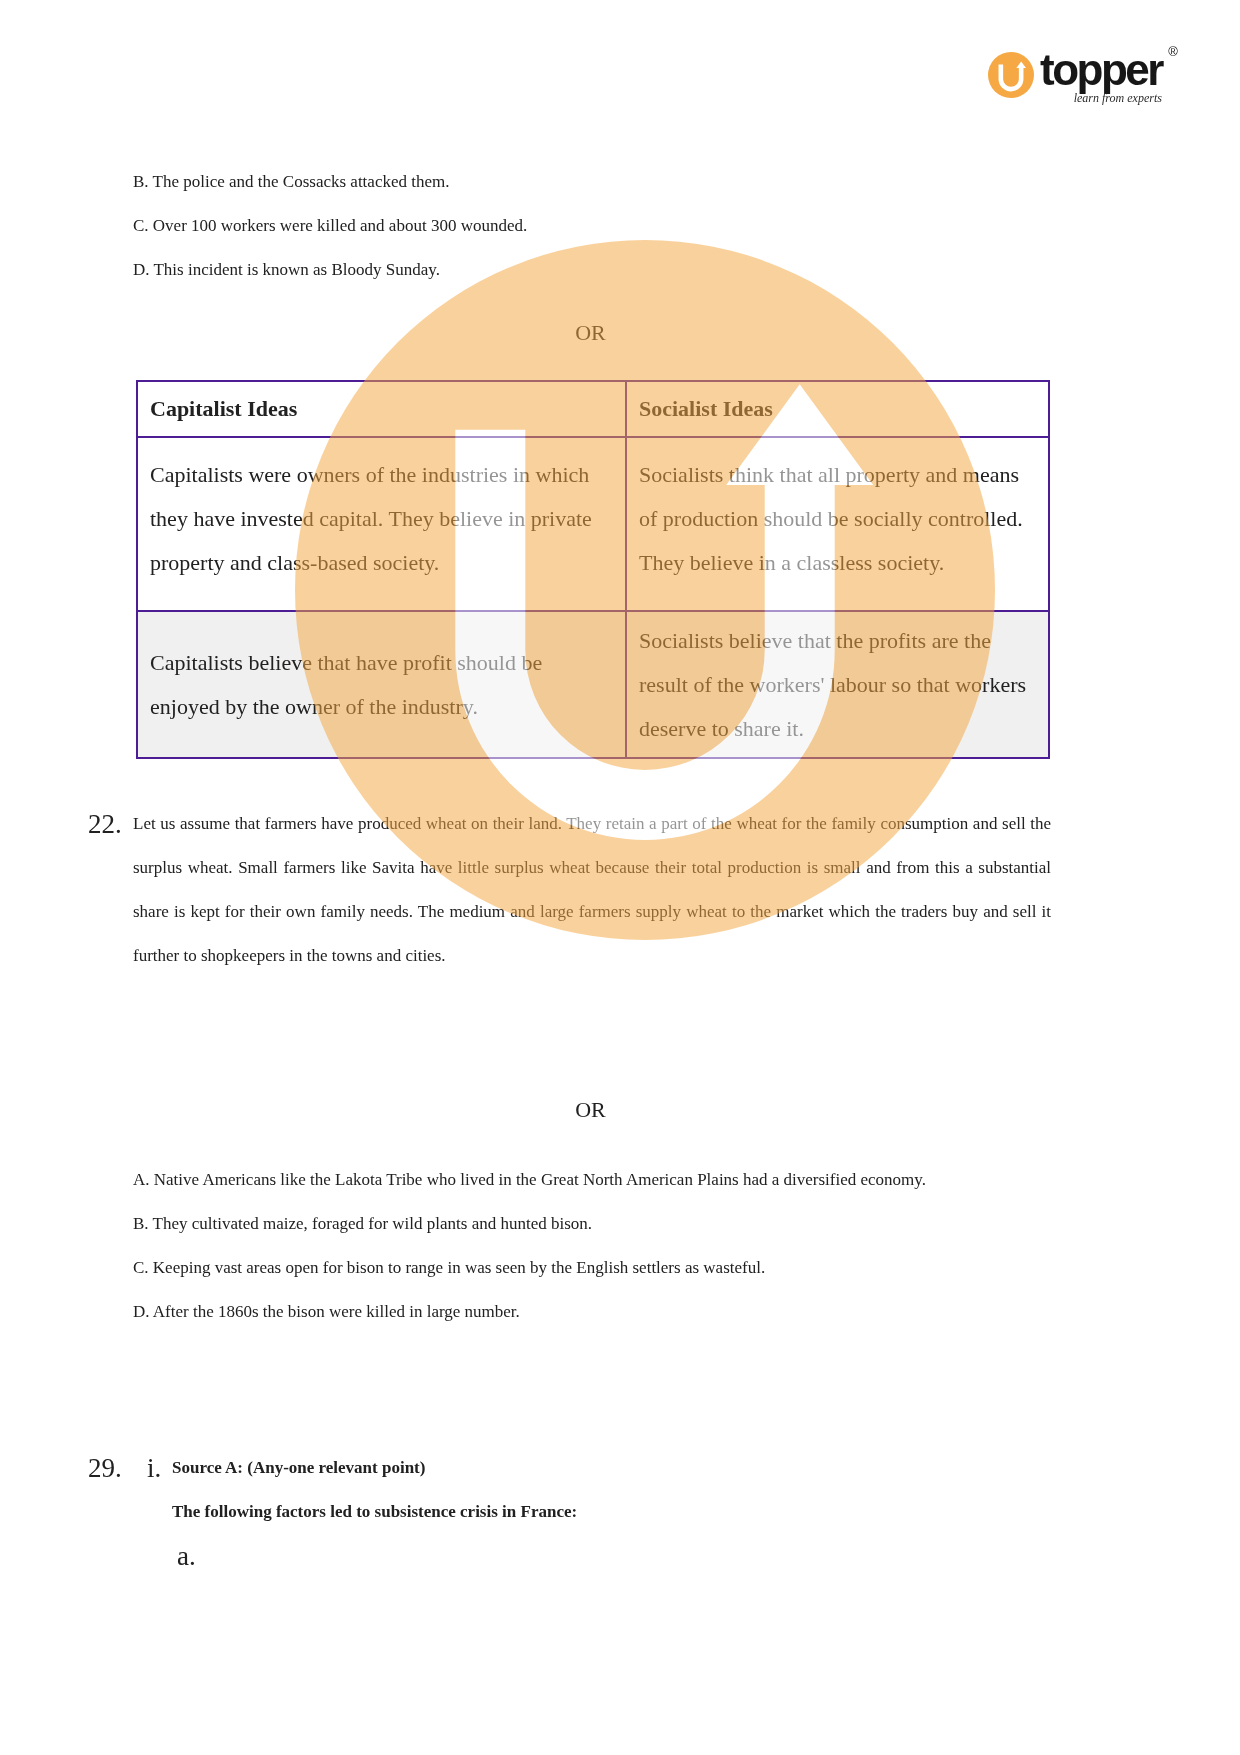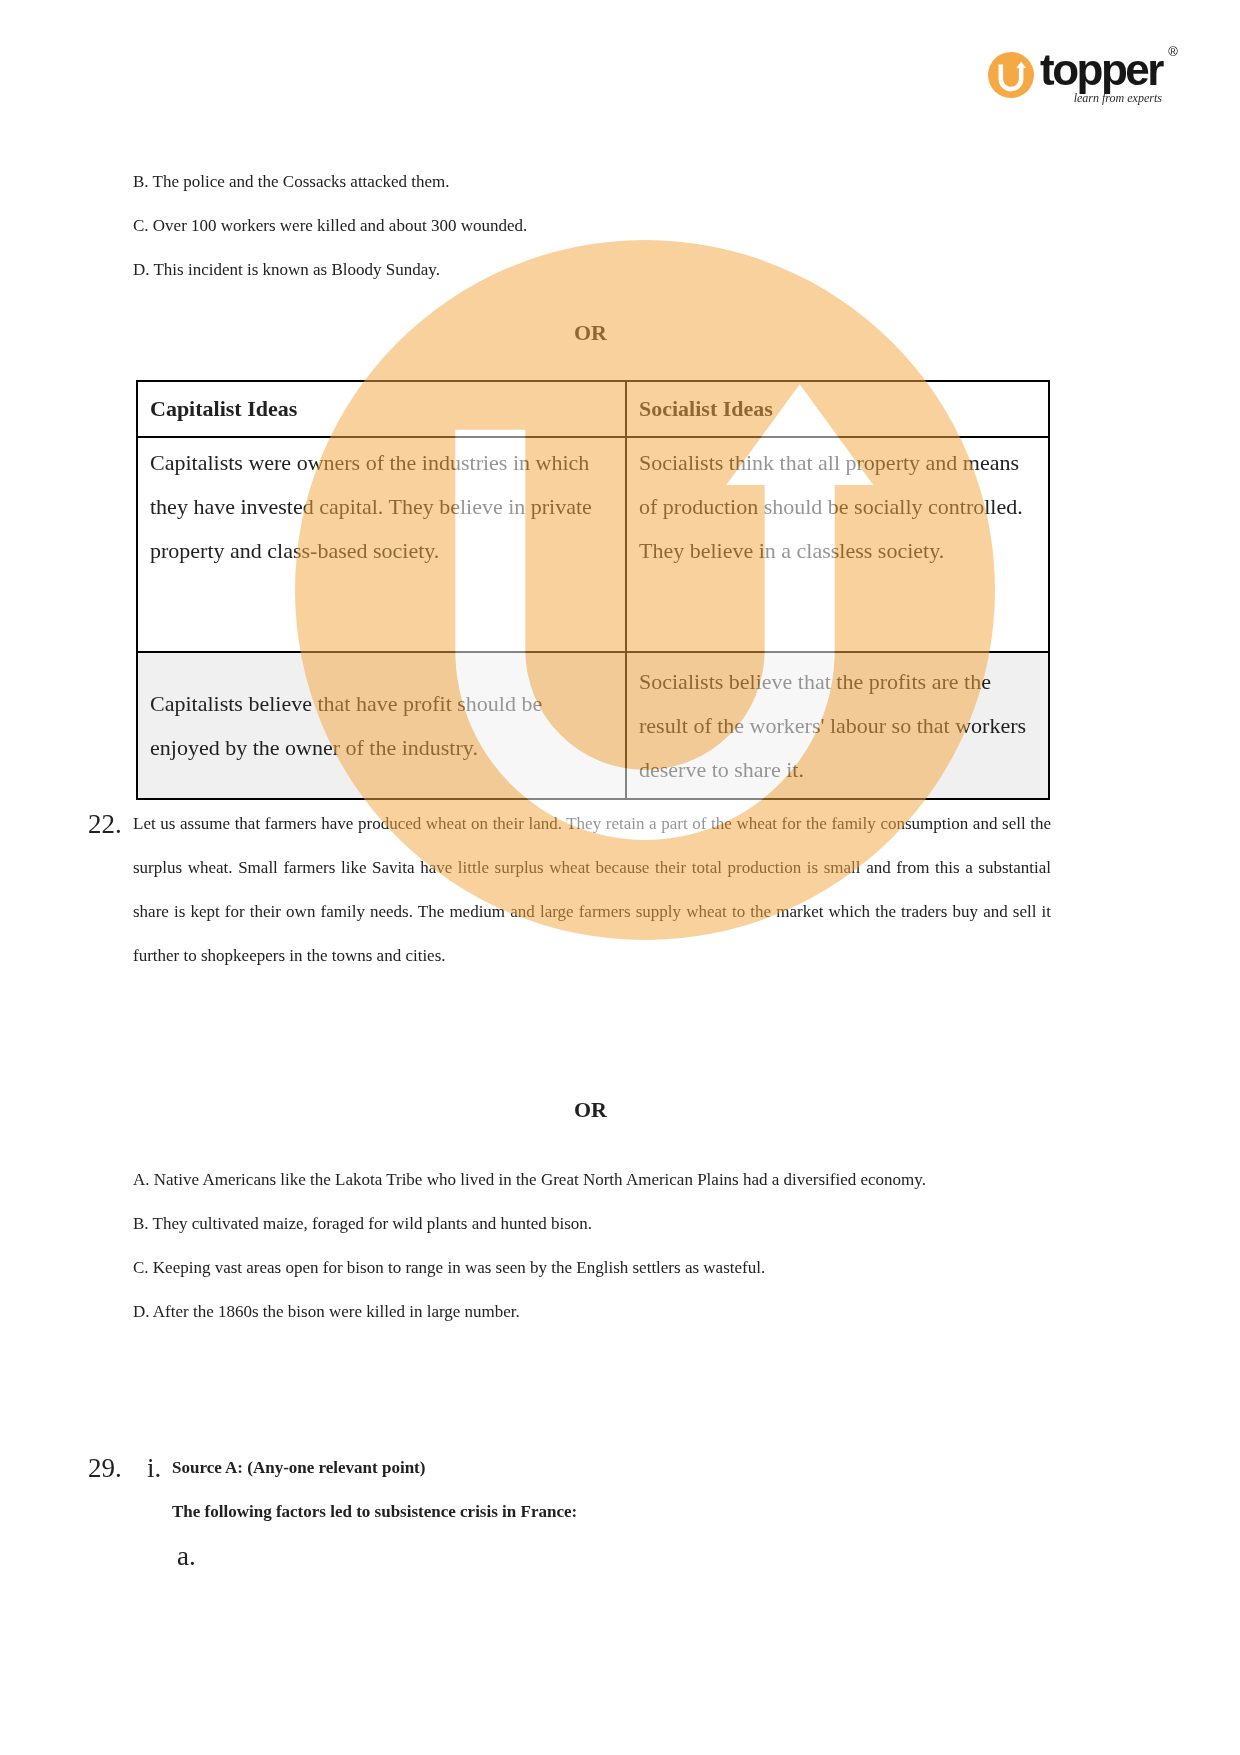--- a/index.html
+++ b/index.html
@@ -22,31 +22,31 @@
     margin-top:-7px; font-family:"Liberation Serif", serif; }
   
   .watermark { position:absolute; left:295px; top:240px; width:700px; height:700px;
     opacity:0.52; z-index:5; pointer-events:none; }
   .brand-circle { fill:var(--brand, #F5A843); }
   .brand-cut { fill:#ffffff; }
   
   .tblock { position:absolute; font-size:17px; line-height:44px; }
   .justify { text-align:justify; }
   .or-divider { position:absolute; left:133px; width:915px; text-align:center;
-    font-weight:700; font-size:22px; line-height:44px; }
+    font-weight:400; font-size:22px; line-height:44px; }
   .qnum { position:absolute; font-size:27px; line-height:44px; }
   .bold { font-weight:700; }
   
   .cmp-table { position:absolute; left:136px; top:380px; width:912px;
     border-collapse:collapse; table-layout:fixed; font-size:22px; line-height:44px; }
   .cmp-table col.c1 { width:489px; }
   .cmp-table col.c2 { width:423px; }
-  .cmp-table th, .cmp-table td { border:2px solid #000000; padding:0 12px; text-align:left; font-weight:400; }
+  .cmp-table th, .cmp-table td { border:2px solid #4c1d95; padding:0 12px; text-align:left; font-weight:400; }
   .cmp-table th { height:56px; font-weight:700; vertical-align:middle; }
-  .row-1 td { height:215px; vertical-align:top; padding-top:3px;font-family:Liberation Serif, serif; }
+  .row-1 td { height:174px; vertical-align:top; padding-top:15px;font-family:Liberation Serif, serif; }
   .row-2 td { height:147px; vertical-align:middle; background:var(--rowbg, #f0f0f0); }
 </style>
 </head>
 <body>
 
 <svg width="0" height="0" style="position:absolute">
   <defs>
     <symbol id="u-logo" viewBox="0 0 100 100">
       <circle class="brand-circle" cx="50" cy="50" r="50"></circle>
       <path class="brand-cut" d="M22.9,27.1 L32.9,27.1 L32.9,58.6 A17.1,17.1 0 0 0 67.1,58.6 L67.1,35 L61.6,35 L72.1,20.6 L82.6,35 L77.1,35 L77.1,58.6 A27.1,27.1 0 0 1 22.9,58.6 Z"></path>

